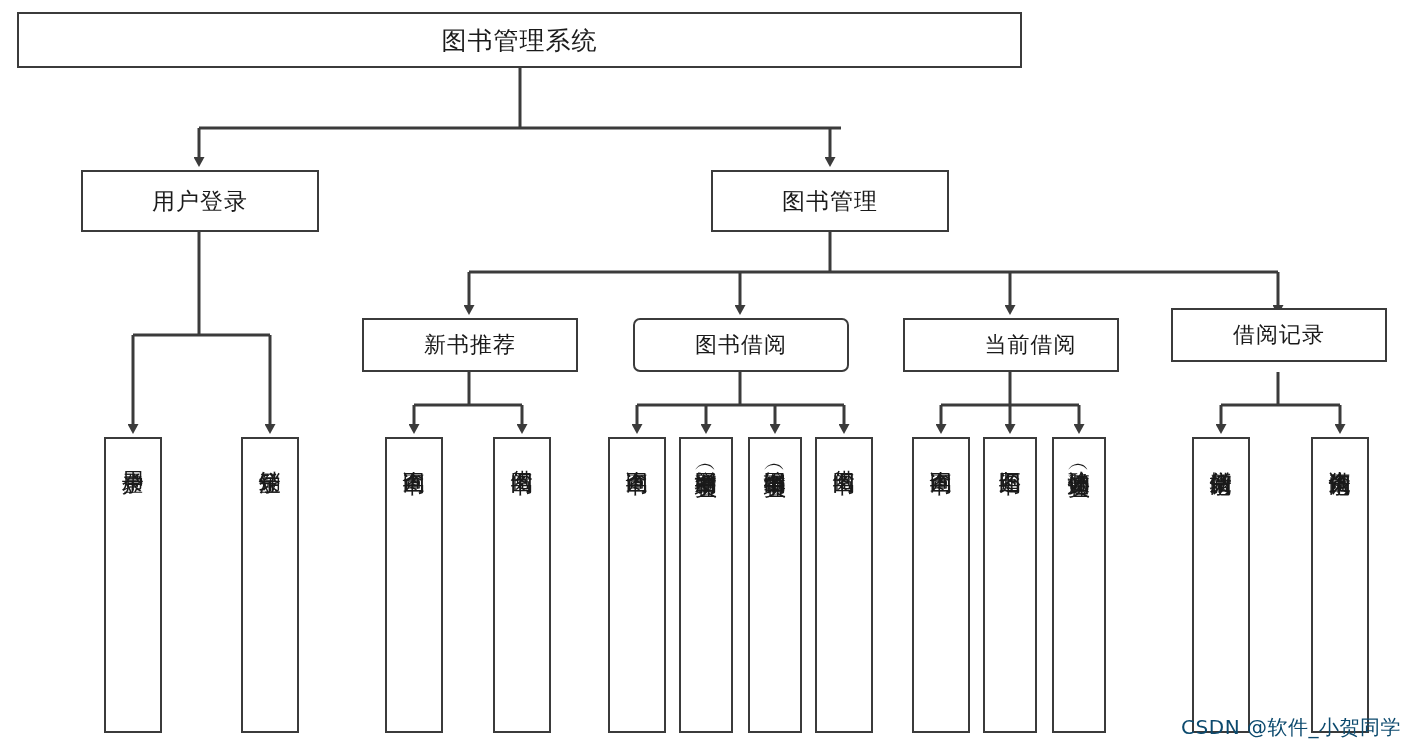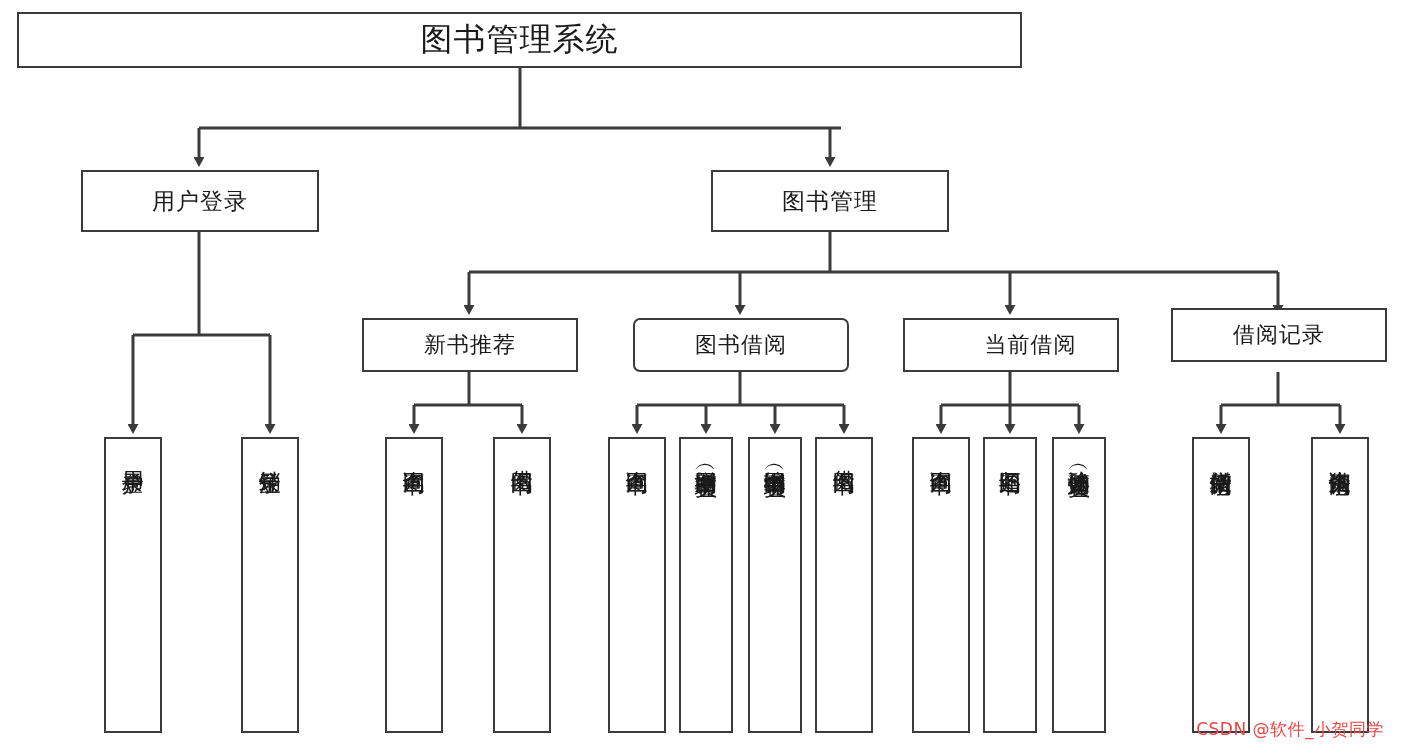--- a/index.html
+++ b/index.html
@@ -29,21 +29,21 @@
     position: absolute;
     box-sizing: border-box;
     border: 2.5px solid #3b3b3b;
     background: #ffffff;
     display: flex;
     align-items: center;
     justify-content: center;
     color: #1a1a1a;
   }
   .node.root {
-    font-size: 32px;
+    font-size: 25px;
     letter-spacing: 1px;
   }
   .node.lvl1 {
     font-size: 23px;
     letter-spacing: 1px;
   }
   .node.lvl2 {
     font-size: 22px;
     letter-spacing: 1px;
   }
@@ -56,24 +56,24 @@
   .vtext {
     writing-mode: vertical-rl;
     text-orientation: upright;
     line-height: 1.24;
     letter-spacing: 1px;
     text-align: left;
     white-space: nowrap;
   }
   .watermark {
     position: absolute;
-    right: 21px;
+    right: 4px;
     bottom: 6px;
-    font-size: 17px;
-    color: #ef4444;
+    font-size: 20px;
+    color: #0c4a6e;
     letter-spacing: 0.5px;
     white-space: nowrap;
   }
 </style>
 </head>
 <body>
 
 <div id="canvas">
 
   <svg class="wires" viewBox="0 0 1405 747" xmlns="http://www.w3.org/2000/svg">

